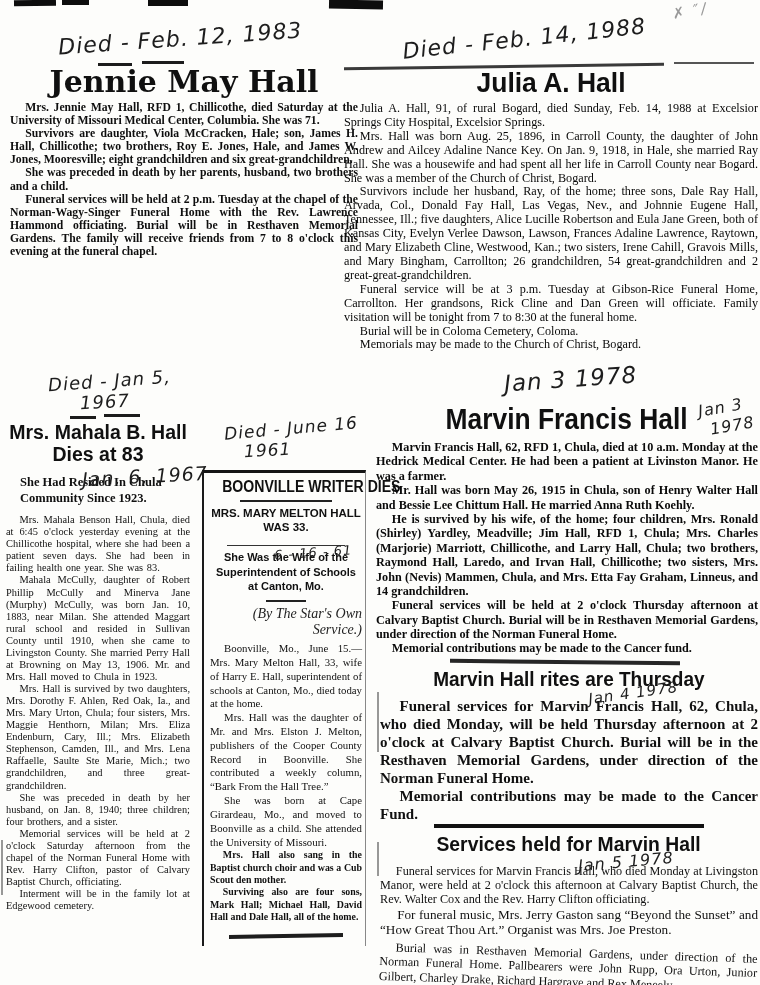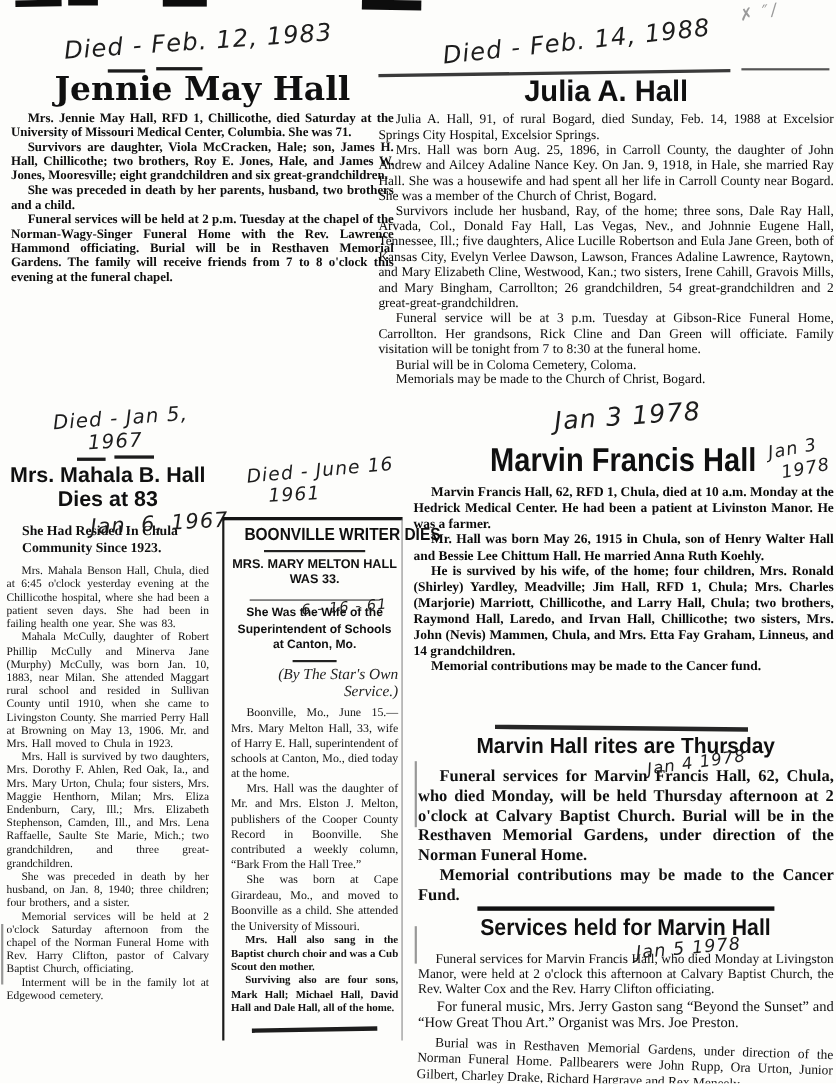--- a/index.html
+++ b/index.html
@@ -129,20 +129,21 @@
     <span class="hand" style="left:128px;top:0;font-size:23px;transform:rotate(-4deg);">Jan 3  1978</span>
     <div class="hcenter" style="margin-top:36px;">
       <span class="cond head-sans" style="font-size:30px;transform:scaleX(0.88);">Marvin Francis Hall</span>
     </div>
     <span class="hand" style="left:322px;top:32px;font-size:16px;transform:rotate(-10deg);">Jan 3</span>
     <span class="hand" style="left:334px;top:50px;font-size:16px;transform:rotate(-10deg);">1978</span>
     <div class="body marvin-body">
       <p>Marvin Francis Hall, 62, RFD 1, Chula, died at 10 a.m. Monday at the Hedrick Medical Center. He had been a patient at Livinston Manor. He was a farmer.</p>
       <p>Mr. Hall was born May 26, 1915 in Chula, son of Henry Walter Hall and Bessie Lee Chittum Hall. He married Anna Ruth Koehly.</p>
       <p>He is survived by his wife, of the home; four children, Mrs. Ronald (Shirley) Yardley, Meadville; Jim Hall, RFD 1, Chula; Mrs. Charles (Marjorie) Marriott, Chillicothe, and Larry Hall, Chula; two brothers, Raymond Hall, Laredo, and Irvan Hall, Chillicothe; two sisters, Mrs. John (Nevis) Mammen, Chula, and Mrs. Etta Fay Graham, Linneus, and 14 grandchildren.</p>
+      <p>Funeral services will be held at 2 o'clock Thursday afternoon at Calvary Baptist Church. Burial will be in Resthaven Memorial Gardens, under direction of the Norman Funeral Home.</p>
       <p>Memorial contributions may be made to the Cancer fund.</p>
     </div>
   </div>
 
   <div class="clip" style="left:380px;top:660px;width:378px;">
     <div style="position:absolute;left:70px;top:0;width:230px;height:4px;background:#262626;transform:rotate(0.6deg);"></div>
     <div class="hcenter" style="margin-top:8px;">
       <span class="cond head-sans" style="font-size:20px;transform:scaleX(0.95);">Marvin Hall rites are Thursday</span>
     </div>
     <span class="hand" style="left:208px;top:24px;font-size:15px;transform:rotate(-8deg);">Jan 4 1978</span>

